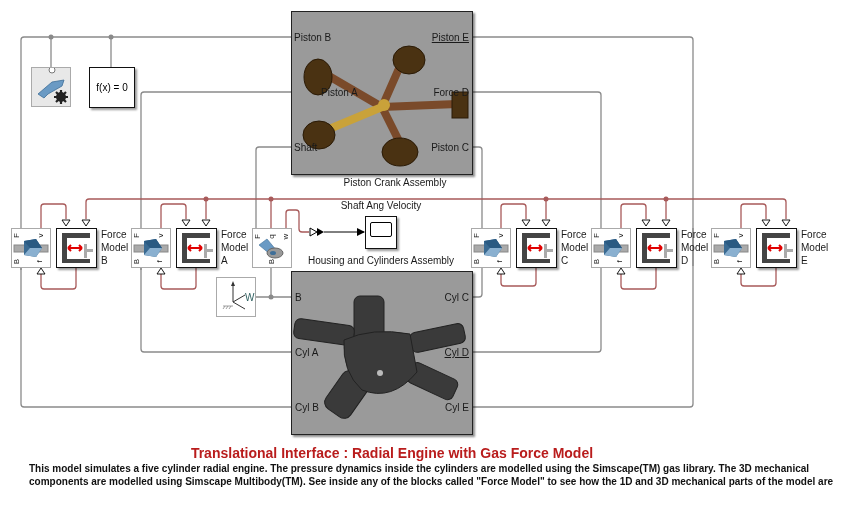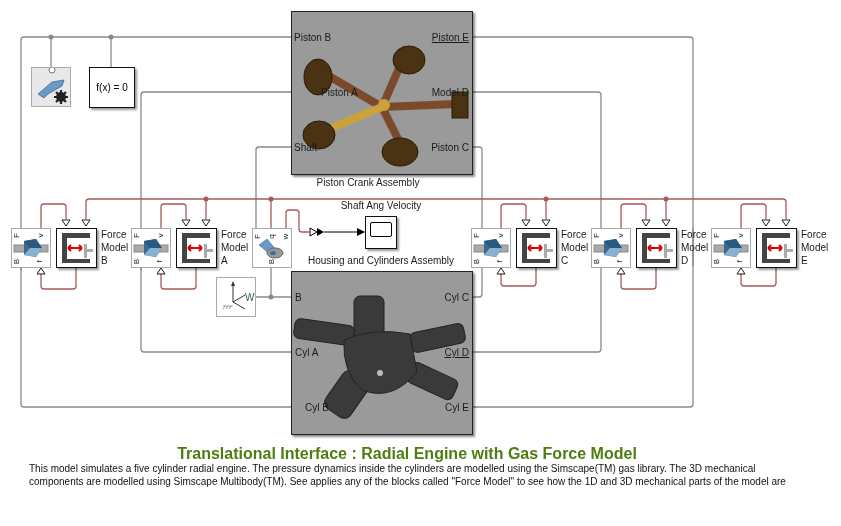--- a/index.html
+++ b/index.html
@@ -4,22 +4,22 @@
 <style>
   html,body{margin:0;padding:0;background:#ffffff;}
   body{width:841px;height:526px;position:relative;overflow:hidden;font-family:"Liberation Sans",sans-serif;}
   #canvas{position:absolute;left:0;top:0;width:841px;height:526px;}
   .lbl{position:absolute;font-size:10px;color:#1a1a1a;white-space:nowrap;line-height:12px;}
   .port-lbl{position:absolute;font-size:10px;color:#1a1a1a;white-space:nowrap;line-height:11px;}
   .subsys{position:absolute;background:#9a9a9a;border:1px solid #222;box-shadow:2px 2px 2px rgba(0,0,0,0.45);}
   .blk{position:absolute;background:#fff;border:1px solid #111;box-shadow:2px 2px 2px rgba(0,0,0,0.4);}
   .iblk{position:absolute;background:#fff;border:1px solid #aaa;}
   .fm-label{position:absolute;font-size:10px;line-height:13px;color:#1a1a1a;}
-  .title{position:absolute;left:15px;width:784px;text-align:center;top:445px;font-weight:bold;font-size:16px;color:#4d7c0f;}
-  .desc{position:absolute;left:29px;top:462px;width:790px;font-size:10px;line-height:13px;color:#111;}
+  .title{position:absolute;left:0;width:784px;text-align:center;top:445px;font-weight:bold;font-size:14px;color:#b91c1c;}
+  .desc{position:absolute;left:29px;top:462px;width:790px;font-size:10px;line-height:13px;color:#111;font-weight:bold;}
   .desc span{display:block;white-space:nowrap;}
 </style>
 </head>
 <body>
 
 <svg id="canvas" xmlns="http://www.w3.org/2000/svg" width="841" height="526">
   <defs>
     <marker id="arrowBlk" markerWidth="8" markerHeight="8" refX="7" refY="4" orient="auto">
       <path d="M0,0 L8,4 L0,8 z" fill="#000"></path>
     </marker>
@@ -120,24 +120,24 @@
     <ellipse cx="117" cy="48" rx="16" ry="14" fill="#4a3212" stroke="#2a1a06"></ellipse>
     <rect x="160" y="80" width="16" height="26" fill="#4a3212" stroke="#2a1a06"></rect>
     <ellipse cx="108" cy="140" rx="18" ry="14" fill="#4a3212" stroke="#2a1a06"></ellipse>
     <ellipse cx="27" cy="123" rx="16" ry="14" fill="#4a3212" stroke="#2a1a06"></ellipse>
     <circle cx="92" cy="93" r="6" fill="#c9a23a"></circle>
   </svg>
   <div class="port-lbl" style="left:2px;top:20px;">Piston B</div>
   <div class="port-lbl" style="left:2px;top:75px;margin-left:27px;">Piston A</div>
   <div class="port-lbl" style="left:2px;top:130px;">Shaft</div>
   <div class="port-lbl" style="right:3px;top:20px;text-decoration:underline;">Piston E</div>
-  <div class="port-lbl" style="right:3px;top:75px;">Model D</div>
+  <div class="port-lbl" style="right:3px;top:75px;">Force D</div>
   <div class="port-lbl" style="right:3px;top:130px;">Piston C</div>
 </div>
-<div class="lbl" style="left:277px;width:182px;text-align:center;top:177px;">Piston Crank Assembly</div>
+<div class="lbl" style="left:304px;width:182px;text-align:center;top:177px;">Piston Crank Assembly</div>
 
 <div class="lbl" style="left:330px;width:102px;text-align:center;top:200px;">Shaft Ang Velocity</div>
 <div class="blk" style="left:365px;top:216px;width:30px;height:31px;">
   <div style="position:absolute;left:4px;top:5px;width:20px;height:13px;border:1px solid #000;border-radius:2px;"></div>
 </div>
 
 <div class="lbl" style="left:300px;width:162px;text-align:center;top:255px;">Housing and Cylinders Assembly</div>
 <div class="subsys" style="left:291px;top:271px;width:180px;height:162px;">
   <svg width="180" height="162" style="position:absolute;left:0;top:0;">
     <g fill="#3a3a3a" stroke="#222">
@@ -145,21 +145,21 @@
       <rect x="2" y="50" width="60" height="20" rx="6" transform="rotate(8 32 60)"></rect>
       <rect x="118" y="56" width="55" height="20" rx="6" transform="rotate(-12 145 66)"></rect>
       <rect x="40" y="100" width="30" height="45" rx="8" transform="rotate(35 55 122)"></rect>
       <rect x="115" y="98" width="50" height="22" rx="6" transform="rotate(25 140 110)"></rect>
       <path d="M52,68 Q80,55 118,62 L125,100 Q100,130 70,118 Q50,100 52,68 z"></path>
     </g>
     <circle cx="88" cy="101" r="3" fill="#bbb"></circle>
   </svg>
   <div class="port-lbl" style="left:3px;top:20px;">B</div>
   <div class="port-lbl" style="left:3px;top:75px;">Cyl A</div>
-  <div class="port-lbl" style="left:13px;top:130px;">Cyl B</div>
+  <div class="port-lbl" style="left:3px;top:130px;">Cyl B</div>
   <div class="port-lbl" style="right:3px;top:20px;">Cyl C</div>
   <div class="port-lbl" style="right:3px;top:75px;text-decoration:underline;">Cyl D</div>
   <div class="port-lbl" style="right:3px;top:130px;">Cyl E</div>
 </div>
 
 <div class="iblk" style="left:216px;top:277px;width:38px;height:38px;">
   <svg width="38" height="38">
     <g stroke="#333" stroke-width="1" fill="none">
       <path d="M16,24 V6"></path>
         <path d="M16,24 L28,17"></path>
@@ -277,14 +277,14 @@
         <div>Force</div>
         <div>Model</div>
         <div>E</div>
       </div>
     </div>
   </div>
 
 <div class="title">Translational Interface : Radial Engine with Gas Force Model</div>
 <div class="desc">
   <span>This model simulates a five cylinder radial engine. The pressure dynamics inside the cylinders are modelled using the Simscape(TM) gas library. The 3D mechanical</span>
-  <span>components are modelled using Simscape Multibody(TM). See applies any of the blocks called "Force Model" to see how the 1D and 3D mechanical parts of the model are</span>
+  <span>components are modelled using Simscape Multibody(TM). See inside any of the blocks called "Force Model" to see how the 1D and 3D mechanical parts of the model are</span>
 </div>
 
 </body></html>

